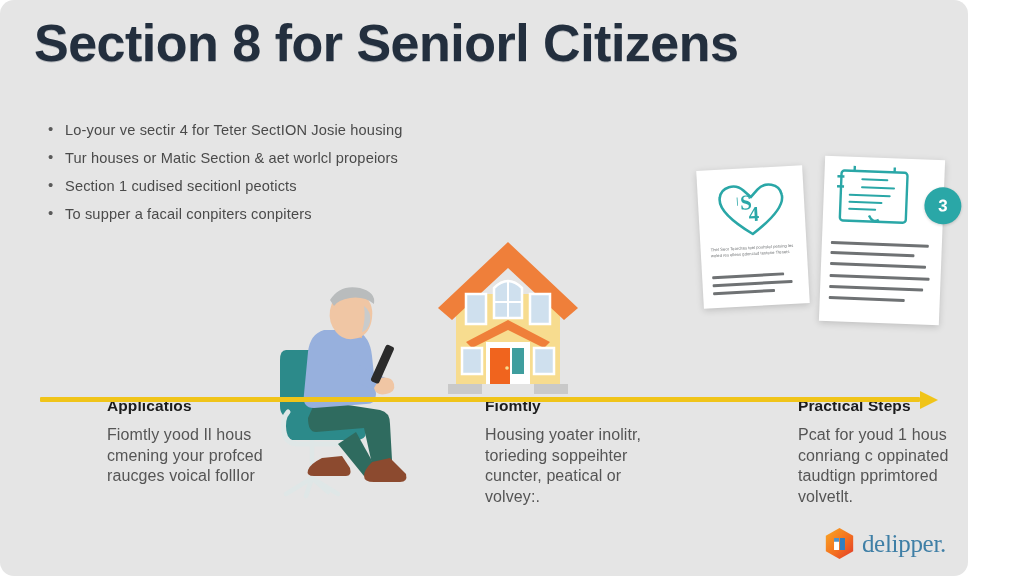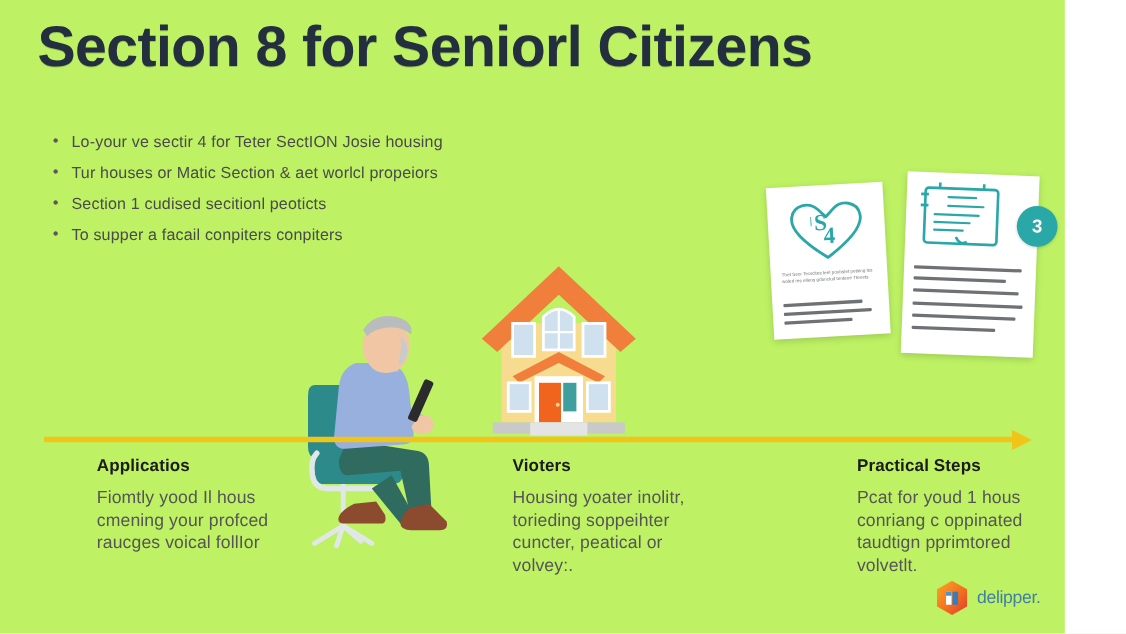--- a/index.html
+++ b/index.html
@@ -13,22 +13,23 @@
 
   body {
     font-family: "Liberation Sans", sans-serif;
     position: relative;
   }
 
   #slide {
     position: relative;
     width: 968px;
     height: 576px;
-    background: #bef264;
+    background: #e5e5e5;
     overflow: hidden;
+    border-radius: 14px;
   }
 
   
   #title {
     position: absolute;
     left: 34px;
     top: 14px;
     width: 960px;
     font-size: 52px;
     font-weight: bold;
@@ -91,21 +92,22 @@
     height: 0;
     border-top: 9px solid transparent;
     border-bottom: 9px solid transparent;
     border-left: 18px solid #f0c419;
   }
 
   
   .column {
     position: absolute;
     width: 215px;
-    top: 415px;
+    top: 397px;
+    margin-left: 19px;
   }
   #col-1 { left: 88px; }
   #col-2 { left: 466px; }
   #col-3 { left: 779px; }
 
   .col-heading {
     font-size: 15.5px;
     font-weight: bold;
     color: #1b1b1b;
     margin-bottom: 10px;
@@ -204,24 +206,25 @@
     bottom: 16px;
     display: flex;
     align-items: center;
     gap: 7px;
   }
   #logo-mark {
     width: 31px;
     height: 33px;
   }
   #logo-text {
-    font-size: 16px;
+    font-size: 25px;
     color: #3f7fa6;
     letter-spacing: -0.3px;
     font-weight: normal;
+    font-family: Liberation Serif, serif;
   }
 </style>
 </head>
 <body>
 
 <div id="slide">
 
   <div id="title">Section 8  for Seniorl Citizens</div>
 
   <ul id="bullets">
@@ -341,21 +344,21 @@
   </div>
 
   <div class="column" id="col-1">
     <div class="col-heading">Applicatios</div>
     <div class="col-body">Fiomtly yood Il hous
 cmening your profced
 raucges voical follIor</div>
   </div>
 
   <div class="column" id="col-2">
-    <div class="col-heading">Vioters</div>
+    <div class="col-heading">Fiomtly</div>
     <div class="col-body">Housing yoater inolitr,
 torieding soppeihter
 cuncter, peatical or
 volvey:.</div>
   </div>
 
   <div class="column" id="col-3">
     <div class="col-heading">Practical Steps</div>
     <div class="col-body">Pcat for youd 1 hous
 conriang c oppinated

